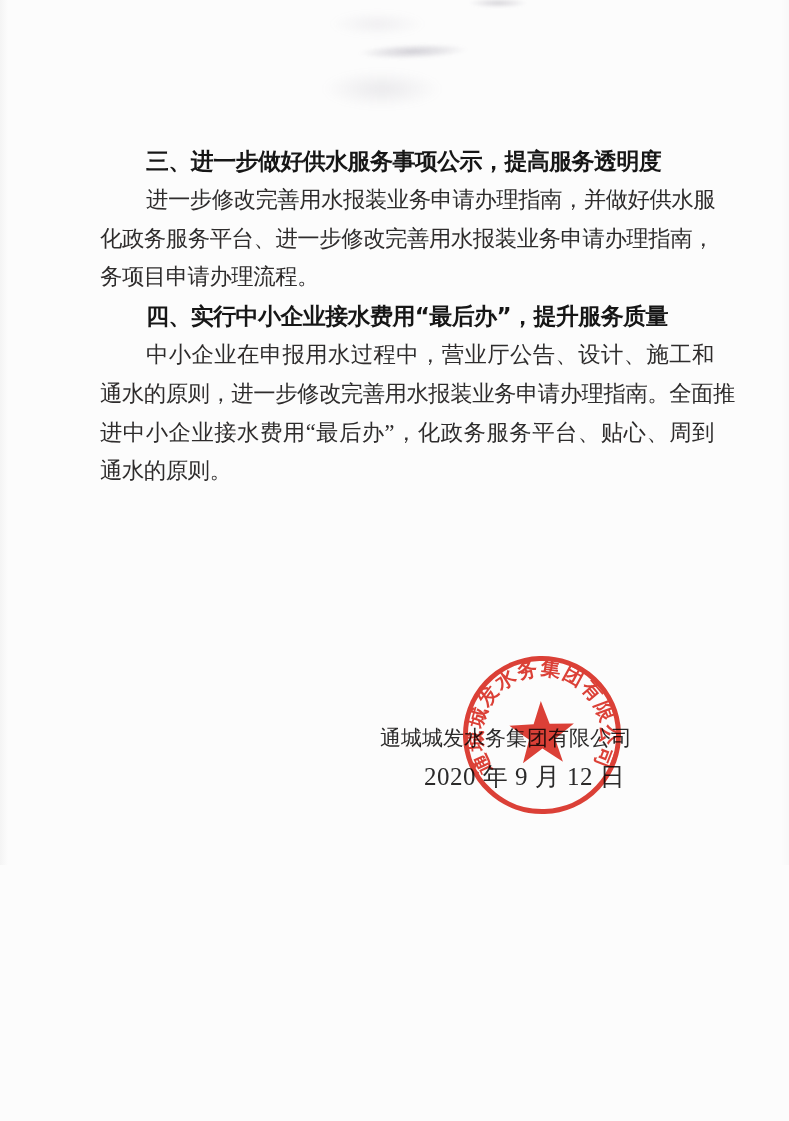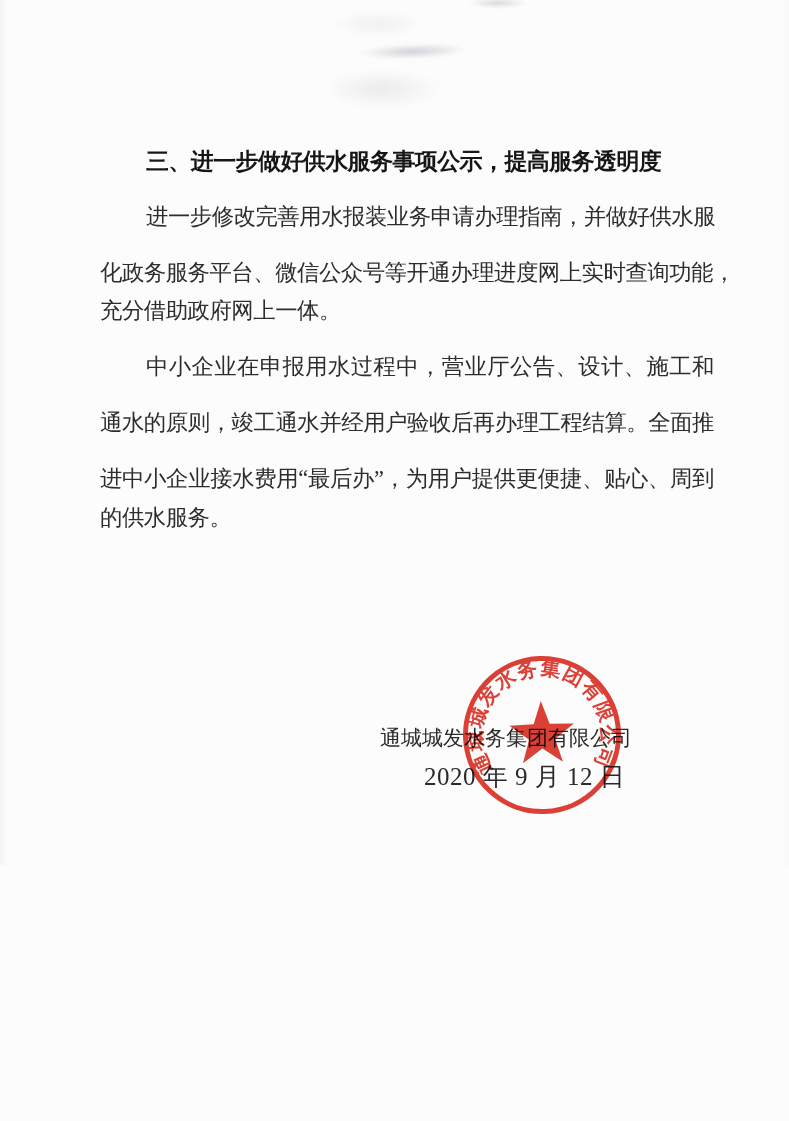--- a/index.html
+++ b/index.html
@@ -29,21 +29,21 @@
       background:radial-gradient(ellipse at center,rgba(150,144,162,.12),rgba(150,144,162,0) 70%);
       filter:blur(3px);}
 
   .textblock{
     position:absolute;left:100px;top:142px;width:614px;
     font-size:22.4px;letter-spacing:-0.5px;color:#2e2c2c;
   }
   .line{
     height:38.8px;line-height:38.8px;white-space:nowrap;
   }
-  .j{text-align:justify;text-align-last:justify;margin-top:17px;}
+  .j{text-align:justify;text-align-last:justify;}
   .ind{padding-left:46px;}
   .h{
     font-family:"DejaVu Sans","Liberation Sans",sans-serif;
     font-weight:700;color:#161616;font-size:23px;letter-spacing:-0.6px;
   }
 
   .signature{
     position:absolute;left:380px;top:725px;width:250px;
     font-size:21px;line-height:26px;color:#2b2a2a;
     text-align:justify;text-align-last:justify;white-space:nowrap;
@@ -73,26 +73,27 @@
 <div class="page">
 
   <div class="smudge s1"></div>
   <div class="smudge s2"></div>
   <div class="smudge s3"></div>
   <div class="smudge s4"></div>
 
   <div class="textblock">
     <div class="line h ind">三、进一步做好供水服务事项公示，提高服务透明度</div>
     <div class="line ind j">进一步修改完善用水报装业务申请办理指南，并做好供水服</div>
-    <div class="line j">化政务服务平台、微信公众号等开通办理进度网上实时查询功能，</div>
-    <div class="line">充分借助政府网上一体。</div>
+    <div class="line j">化政务服务平台、进一步修改完善用水报装业务申请办理指南，</div>
+    <div class="line">务项目申请办理流程。</div>
+    <div class="line h ind">四、实行中小企业接水费用“最后办”，提升服务质量</div>
     <div class="line ind j">中小企业在申报用水过程中，营业厅公告、设计、施工和</div>
-    <div class="line j">通水的原则，竣工通水并经用户验收后再办理工程结算。全面推</div>
-    <div class="line j">进中小企业接水费用“最后办”，为用户提供更便捷、贴心、周到</div>
-    <div class="line">的供水服务。</div>
+    <div class="line j">通水的原则，进一步修改完善用水报装业务申请办理指南。全面推</div>
+    <div class="line j">进中小企业接水费用“最后办”，化政务服务平台、贴心、周到</div>
+    <div class="line">通水的原则。</div>
   </div>
 
   <div class="signature">通城城发水务集团有限公司</div>
   <div class="dateline">2020 年 9 月 12 日</div>
 
   <div class="seal">
     <svg viewBox="-85 -85 170 170" width="170" height="170" xmlns="http://www.w3.org/2000/svg">
       <circle cx="0" cy="0" r="76.5" fill="none" stroke-width="5" stroke="#dd372c"></circle>
       <polygon points="0,-34 8,-11 32.3,-10.5 13,4.2 20,27.5 0,13.6 -20,27.5 -13,4.2 -32.3,-10.5 -8,-11" fill="#dd372c"></polygon>
       <path id="sealArc" d="M -49.15 34.4 A 60 60 0 1 1 49.15 34.4" fill="none"></path>

